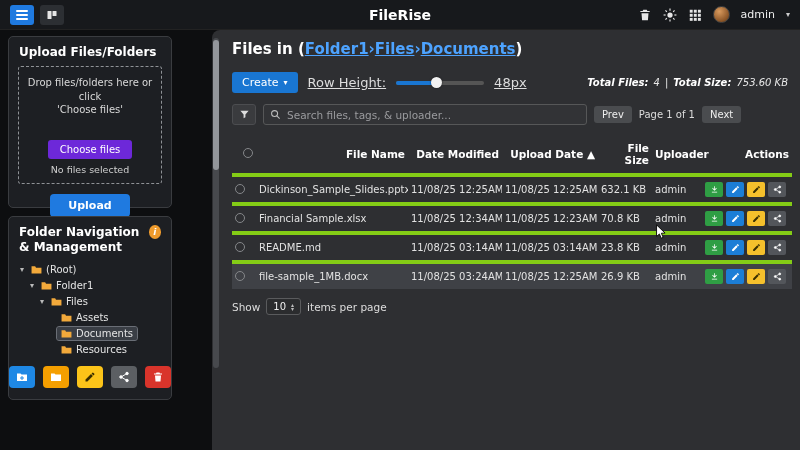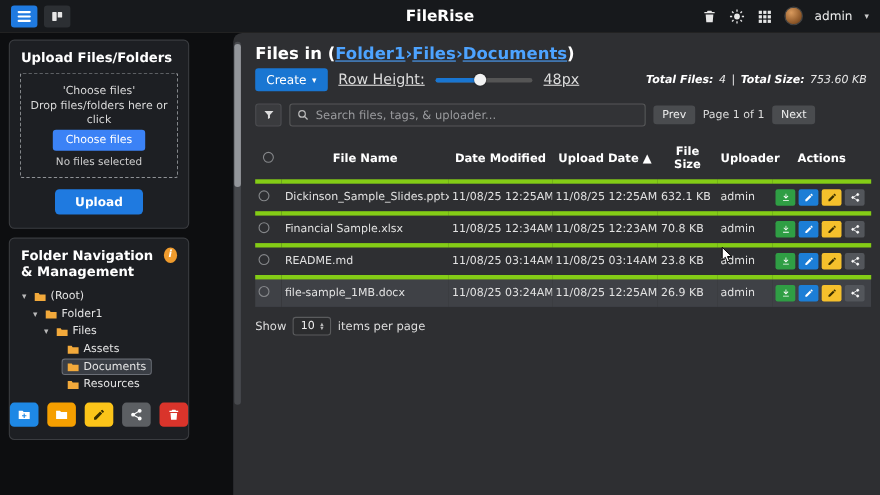--- a/index.html
+++ b/index.html
@@ -47,21 +47,21 @@
     background:#1d1f23; border:1px solid #3a3c40; border-radius:5px;
   }
   .card-upload { top:36px; height:172px; }
   .card-folders { top:216px; height:184px; }
   .card-title { font-size:12px; font-weight:bold; padding:8px 10px 2px; color:#fff; }
   .dropzone {
     margin:5px 9px 0; border:1px dashed #8f9296; border-radius:3px;
     padding:9px 5px 7px; text-align:center; font-size:10px; color:#d9d9d9; line-height:1.35;
   }
   .choose-btn {
-    margin:1px auto 5px; display:block; background:#3b82f6; color:#fff; border:none;
+    margin:23px auto 5px; display:block; background:#6d28d9; color:#fff; border:none;
     font-size:10px; padding:4px 12px; border-radius:3px; cursor:pointer;
     font-family:inherit;
   }
   .nofiles { font-size:9.5px; color:#cfcfcf; }
   .upload-btn {
     display:block; margin:10px auto 0; background:#1f7ae0; color:#fff; border:none;
     font-size:11px; font-weight:bold; padding:5px 18px; border-radius:4px; cursor:pointer;
     font-family:inherit;
   }
 
@@ -97,21 +97,21 @@
     position:absolute; left:212px; top:30px; right:0; bottom:0;
     background:#2e2f32; border-top-left-radius:8px;
   }
   .vscroll {
     position:absolute; left:1px; top:8px; width:6px; height:330px;
     background:#47494d; border-radius:3px;
   }
   .vscroll-thumb { position:absolute; left:0; top:2px; width:6px; height:130px; background:#93969b; border-radius:3px; }
   .content { padding:8px 12px 0 20px; }
 
-  .heading { font-size:15px; font-weight:bold; color:#fff; margin:2px 0 4px; }
+  .heading { font-size:15px; font-weight:bold; color:#fff; margin:2px 0 14px; }
   .crumb-link { color:#4da3ff; text-decoration:underline; cursor:pointer; }
   .crumb-sep { color:#4da3ff; text-decoration:none; }
 
   .toolbar { display:flex; align-items:center; gap:10px; }
   .create-btn {
     background:#1976d2; color:#fff; border:none; border-radius:3px;
     font-size:11px; padding:4px 10px; cursor:pointer; display:flex; align-items:center; gap:5px;
     font-family:inherit;
   }
   .rh-label, .rh-value { font-size:13px; color:#ddd;text-decoration:underline; }
@@ -138,21 +138,21 @@
     font-size:10.5px; font-family:inherit;
   }
   .searchbox input::placeholder { color:#9a9b9e; }
   .pg-btn {
     background:#4a4c4f; color:#eee; border:none; border-radius:3px;
     font-size:10px; padding:3px 8px; cursor:pointer; font-family:inherit;
   }
   .pg-label { font-size:10px; color:#ddd; }
 
   table { border-collapse:collapse; table-layout:fixed; width:560px; margin-top:10px; }
-  th { text-align:center; font-size:10.5px; font-weight:bold; color:#fff; padding:7px 3px; }
+  th { text-align:right; font-size:10.5px; font-weight:bold; color:#fff; padding:7px 3px; }
   td { font-size:10px; color:#e2e2e2; padding:5px 3px; border-top:4px solid #84cc16; white-space:nowrap; overflow:hidden; }
   tr.hl td { background:#3f4146; }
   .rowcheck, .headcheck {
     width:10px; height:10px; border:1px solid #85878a; border-radius:50%;
     background:transparent; display:inline-block; cursor:pointer;
   }
   .actions-cell { display:flex; gap:3px; }
   .act {
     width:18px; height:15px; border:none; border-radius:2px; cursor:pointer;
     display:flex; align-items:center; justify-content:center; color:#fff;
@@ -228,22 +228,22 @@
     </button>
     <div class="avatar"></div>
     <span class="admin-label">admin</span>
     <span class="caret">▾</span>
   </div>
 </div>
 
 <div class="card card-upload">
   <div class="card-title">Upload Files/Folders</div>
   <div class="dropzone">
+    <div>Drop files/folders here or click</div>
     <div>'Choose files'</div>
-    <div>Drop files/folders here or click</div>
     <button class="choose-btn">Choose files</button>
     <div class="nofiles">No files selected</div>
   </div>
   <button class="upload-btn">Upload</button>
 </div>
 
 <div class="card card-folders">
   <div class="folders-title-row">
     <div class="folders-title">Folder Navigation &amp; Management</div>
     <div class="info-badge">i</div>

